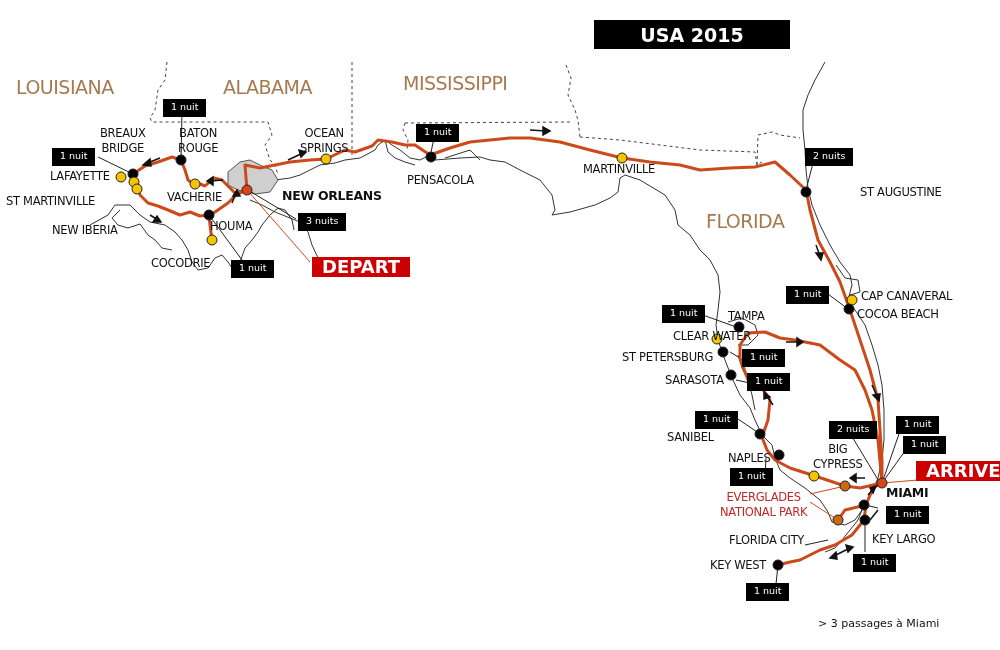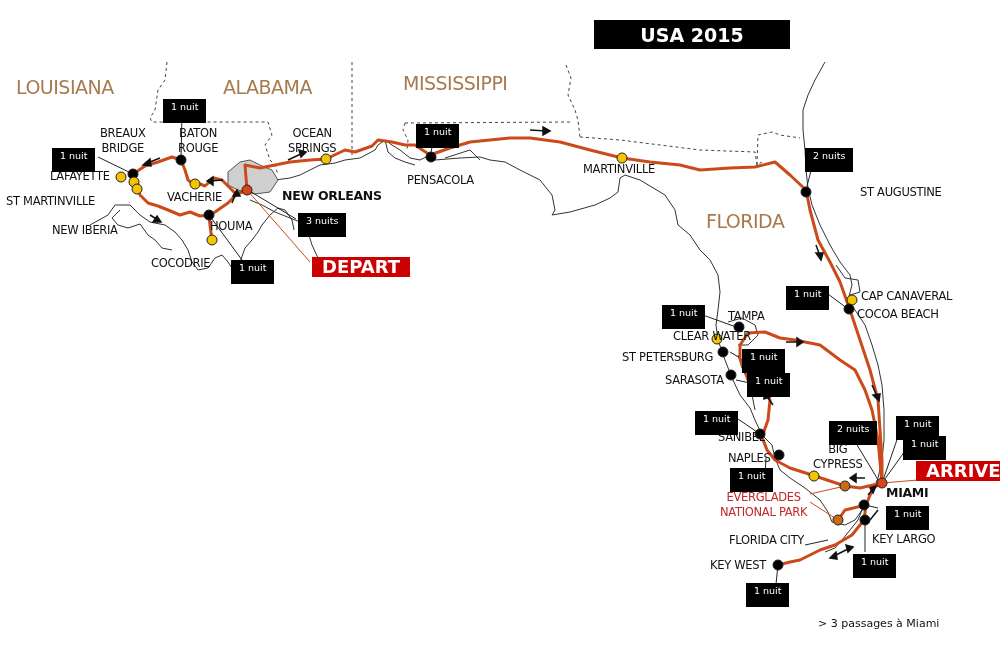--- a/index.html
+++ b/index.html
@@ -5,21 +5,21 @@
   html, body { margin: 0; padding: 0; background: #ffffff; }
   body { width: 1000px; height: 650px; position: relative; overflow: hidden; font-family: "DejaVu Sans", sans-serif; }
   #map { position: absolute; left: 0; top: 0; width: 1000px; height: 650px; }
   .title-box { position: absolute; left: 594px; top: 20px; width: 196px; height: 29px; background: #000; color: #fff;
     font-family: "DejaVu Sans", sans-serif; font-weight: bold; font-size: 19px; display: flex; align-items: center; justify-content: center; }
   .state { position: absolute; color: #a67a4e; font-family: "DejaVu Sans", sans-serif; font-size: 19px; letter-spacing: -0.5px; }
   .city { position: absolute; font-family: "DejaVu Sans", sans-serif; font-size: 11.5px; color: #111; line-height: 15px; white-space: nowrap; letter-spacing: -0.3px; }
   .city.bold { font-weight: bold; font-size: 12.5px; }
   .city.red { color: #c0282a; }
   .city.center { text-align: center; }
-  .nuit { position: absolute; background: #000; color: #fff; font-family: "DejaVu Sans", sans-serif; font-size: 9.5px; height: 24px; line-height: 16px; padding: 0 8px; white-space: nowrap; }
+  .nuit { position: absolute; background: #000; color: #fff; font-family: "DejaVu Sans", sans-serif; font-size: 9.5px; height: 18px; line-height: 16px; padding: 0 8px; white-space: nowrap; }
   .badge-red { position: absolute; background: #cc0000; color: #fff; font-family: "DejaVu Sans", sans-serif; font-weight: bold; font-size: 18px; height: 20px; line-height: 20px; padding: 0 10px; white-space: nowrap; }
   .footnote { position: absolute; left: 818px; top: 617px; font-family: "DejaVu Sans", sans-serif; font-size: 11px; color: #111; }
 </style>
 </head>
 <body>
 
 <svg id="map" viewBox="0 0 1000 650" xmlns="http://www.w3.org/2000/svg">
 
   <g fill="none" stroke="#444" stroke-width="1" stroke-dasharray="3,3">
     <path d="M167 62 L165 80 L158 90 L155 110 L150 118 L152 122 L268 122 L272 135 L265 145 L270 160 L275 165 L278 175"></path>
@@ -171,34 +171,34 @@
   <div>BATON</div>
   <div>ROUGE</div>
 </div>
 <div class="city" style="left:50px;top:169px;">LAFAYETTE</div>
 <div class="city" style="left:6px;top:194px;">ST MARTINVILLE</div>
 <div class="city" style="left:52px;top:223px;">NEW IBERIA</div>
 <div class="city" style="left:167px;top:190px;">VACHERIE</div>
 <div class="city" style="left:166px;top:219px;margin-left:44px;">HOUMA</div>
 <div class="city" style="left:151px;top:256px;">COCODRIE</div>
 <div class="city bold" style="left:258px;top:188px;margin-left:24px;">NEW ORLEANS</div>
-<div class="city center" style="left:288px;top:126px;">
+<div class="city center" style="left:300px;top:126px;">
   <div>OCEAN</div>
   <div>SPRINGS</div>
 </div>
 <div class="city" style="left:407px;top:173px;">PENSACOLA</div>
 <div class="city" style="left:583px;top:162px;">MARTINVILLE</div>
 <div class="city" style="left:860px;top:185px;">ST AUGUSTINE</div>
 <div class="city" style="left:861px;top:289px;">CAP CANAVERAL</div>
 <div class="city" style="left:857px;top:307px;">COCOA BEACH</div>
 <div class="city" style="left:728px;top:309px;">TAMPA</div>
 <div class="city" style="left:625px;top:329px;margin-left:48px;">CLEAR WATER</div>
 <div class="city" style="left:622px;top:350px;">ST PETERSBURG</div>
 <div class="city" style="left:665px;top:373px;">SARASOTA</div>
-<div class="city" style="left:718px;top:430px;">SANIBEL</div>
+<div class="city" style="left:667px;top:430px;">SANIBEL</div>
 <div class="city" style="left:728px;top:451px;">NAPLES</div>
 <div class="city center" style="left:813px;top:442px;">
   <div>BIG</div>
   <div>CYPRESS</div>
 </div>
 <div class="city red center" style="left:720px;top:490px;">
   <div>EVERGLADES</div>
   <div>NATIONAL PARK</div>
 </div>
 <div class="city bold" style="left:886px;top:485px;">MIAMI</div>

